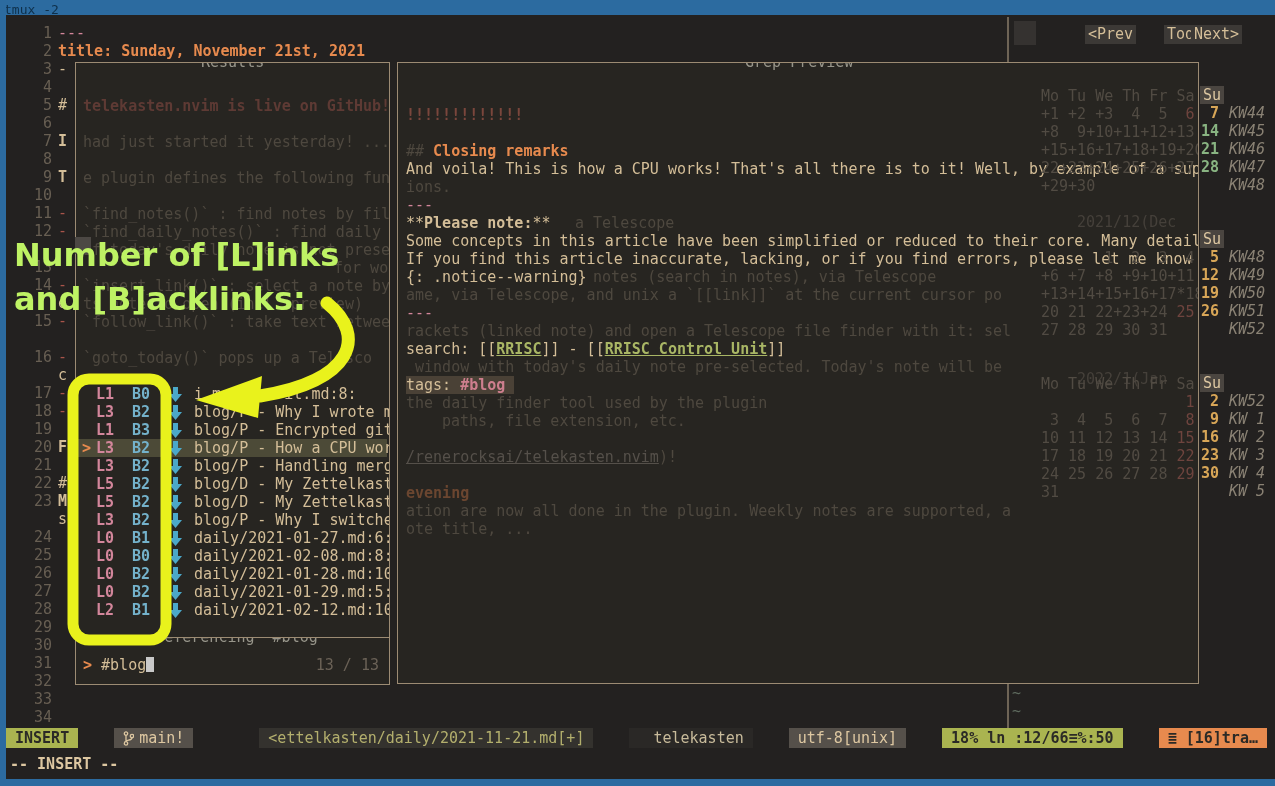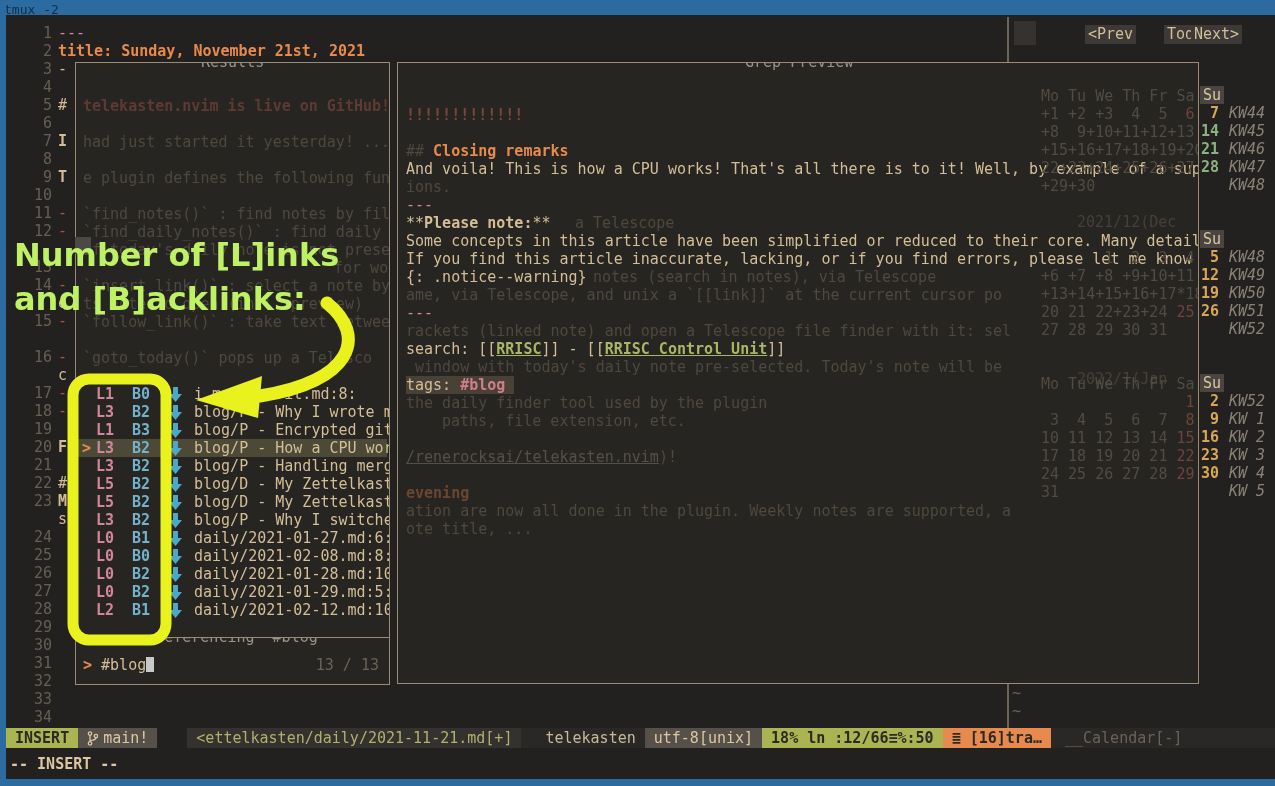--- a/index.html
+++ b/index.html
@@ -41,21 +41,21 @@
   .res-b{position:absolute;left:55px;color:#74b2cb;font-weight:bold;}
   .res-ic{position:absolute;left:92px;top:2px;}
   .res-t{position:absolute;left:117px;color:#d4be98;}
   
   .navbtn{position:absolute;top:25px;background:#3c3936;color:#d4be98;padding:0 3px;height:19px;}
   
   .prompt-char{color:#e78a4e;font-weight:bold}
   .cursor{display:inline-block;width:8px;height:15px;background:#c9c9c9;vertical-align:-2px;}
   .counter{position:absolute;right:10px;top:18px;color:#6b6257;}
   
-  #statusline{position:absolute;left:6px;top:728px;width:1269px;height:20px;display:flex;align-items:stretch;background:#232120;}
+  #statusline{position:absolute;left:6px;top:728px;width:1269px;height:20px;display:flex;align-items:stretch;background:#232120;gap:36px;}
   .seg{display:flex;align-items:center;padding:0 9px;white-space:pre;}
   .seg-mode{background:#aab450;color:#2b2a26;font-weight:bold;}
   .seg-branch{background:#55504a;color:#ddc7a1;gap:5px;}
   .seg-file{background:#34322e;color:#b3af6d;margin-left:30px;}
   .seg-fill{flex:1;color:#c8bb9b;padding-left:24px;background:#2a2826;}
   .seg-enc{background:#55504a;color:#ddc7a1;}
   .seg-pos{background:#aab450;color:#2b2a26;font-weight:bold;}
   .seg-buf{background:#e78a4e;color:#2b2a26;font-weight:bold;}
   .seg-cal{width:250px;background:#2a2826;color:#6b6257;padding-left:14px;}
   #cmdline{position:absolute;left:10px;top:755px;color:#ddc7a1;font-weight:bold;}

